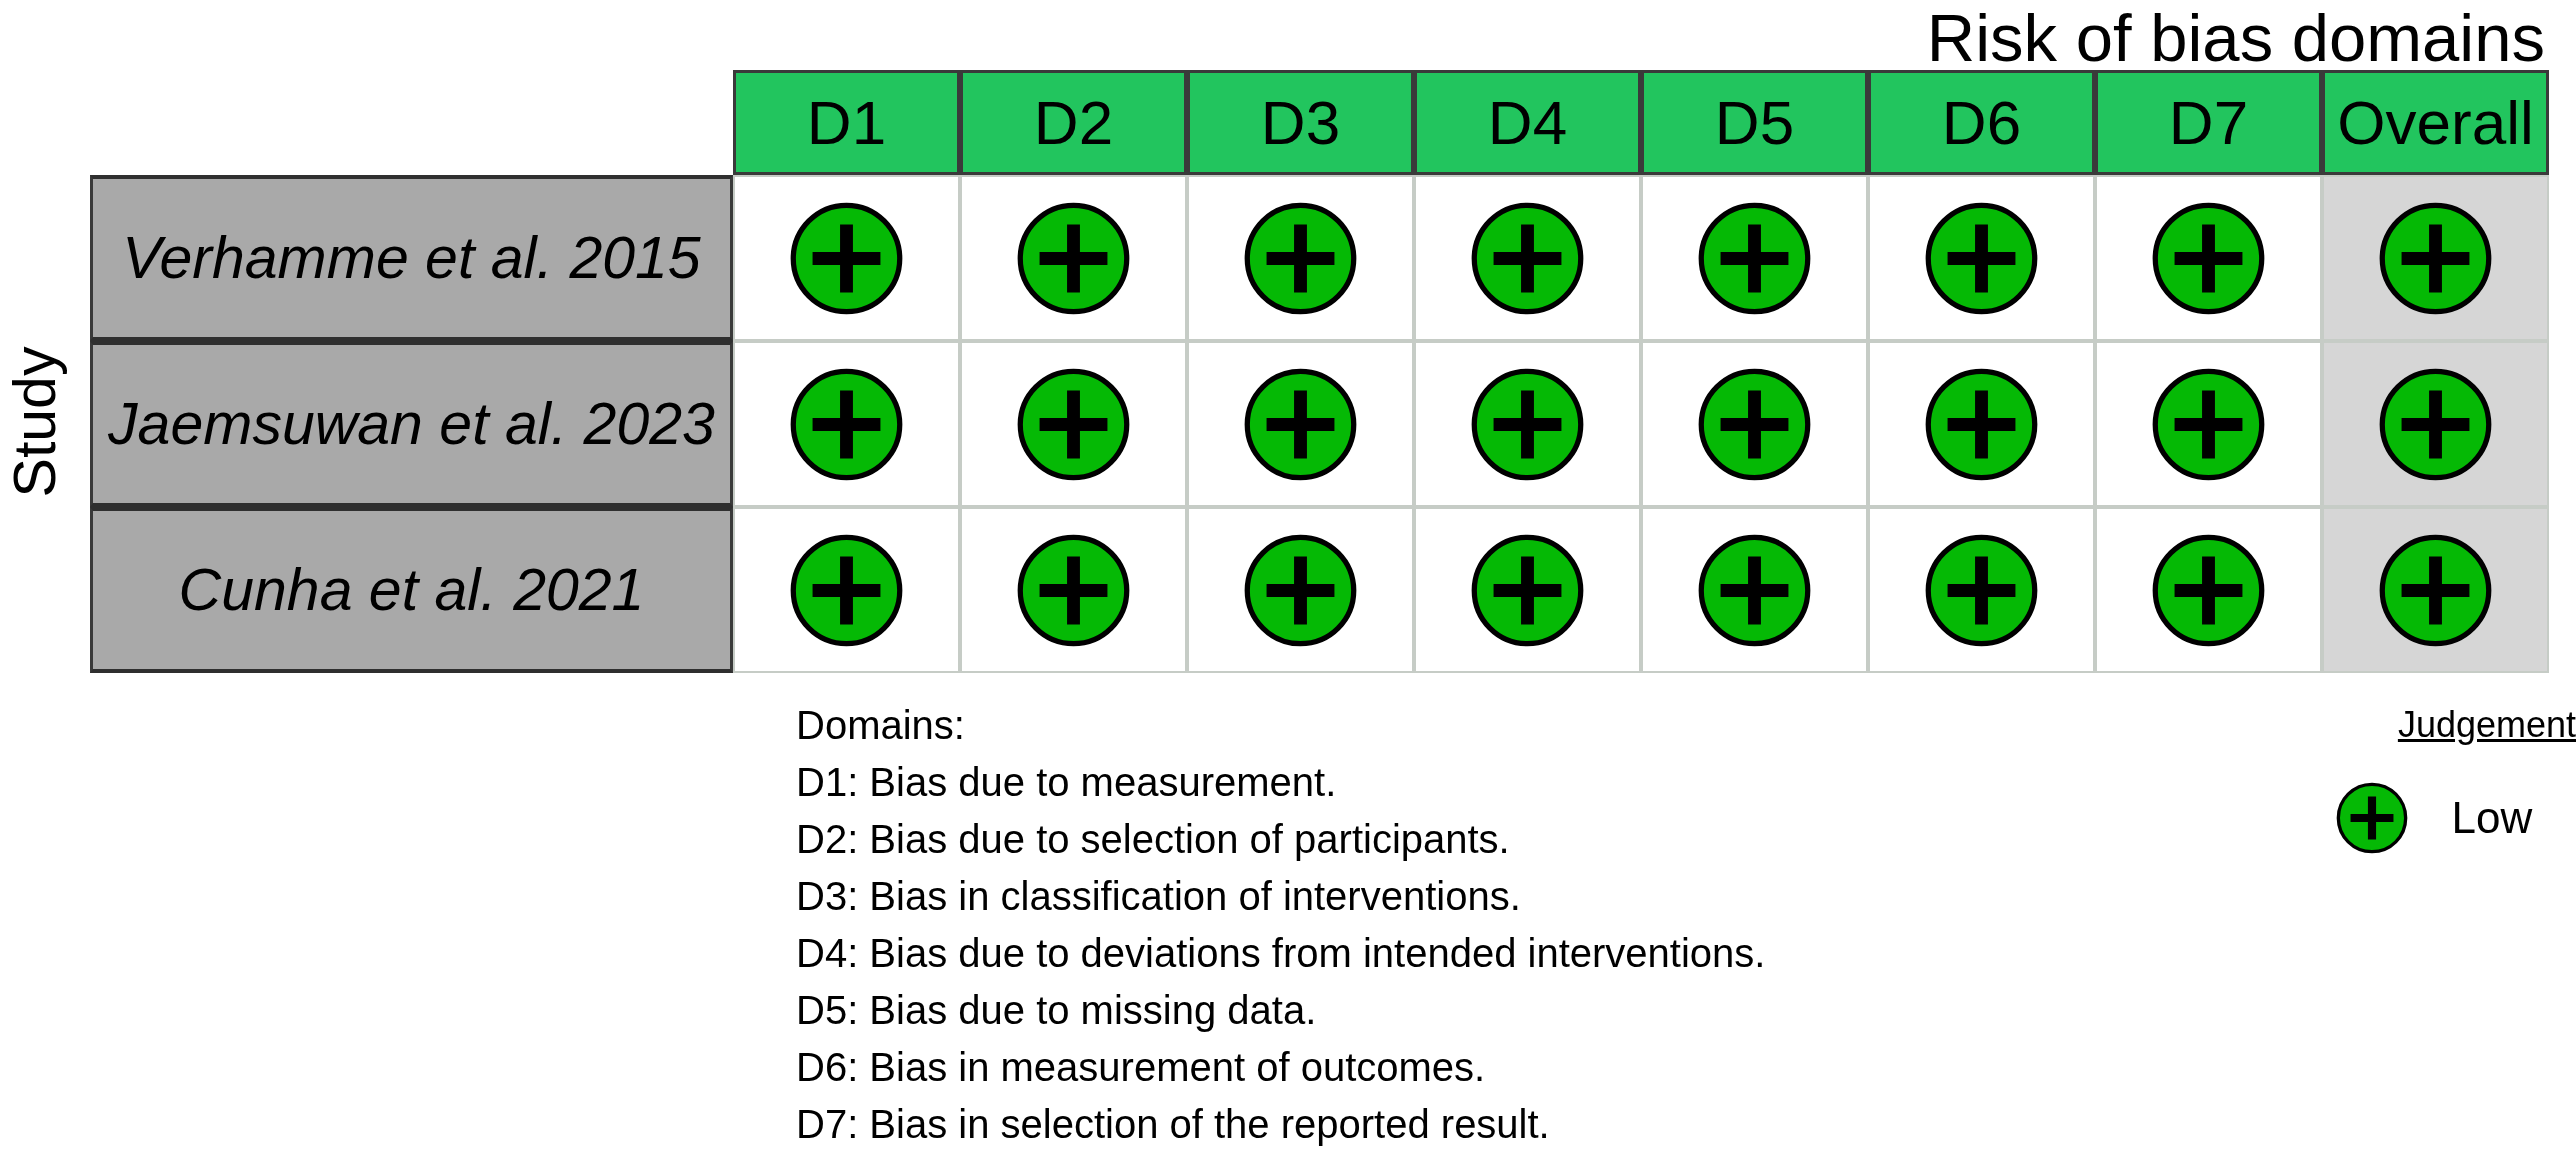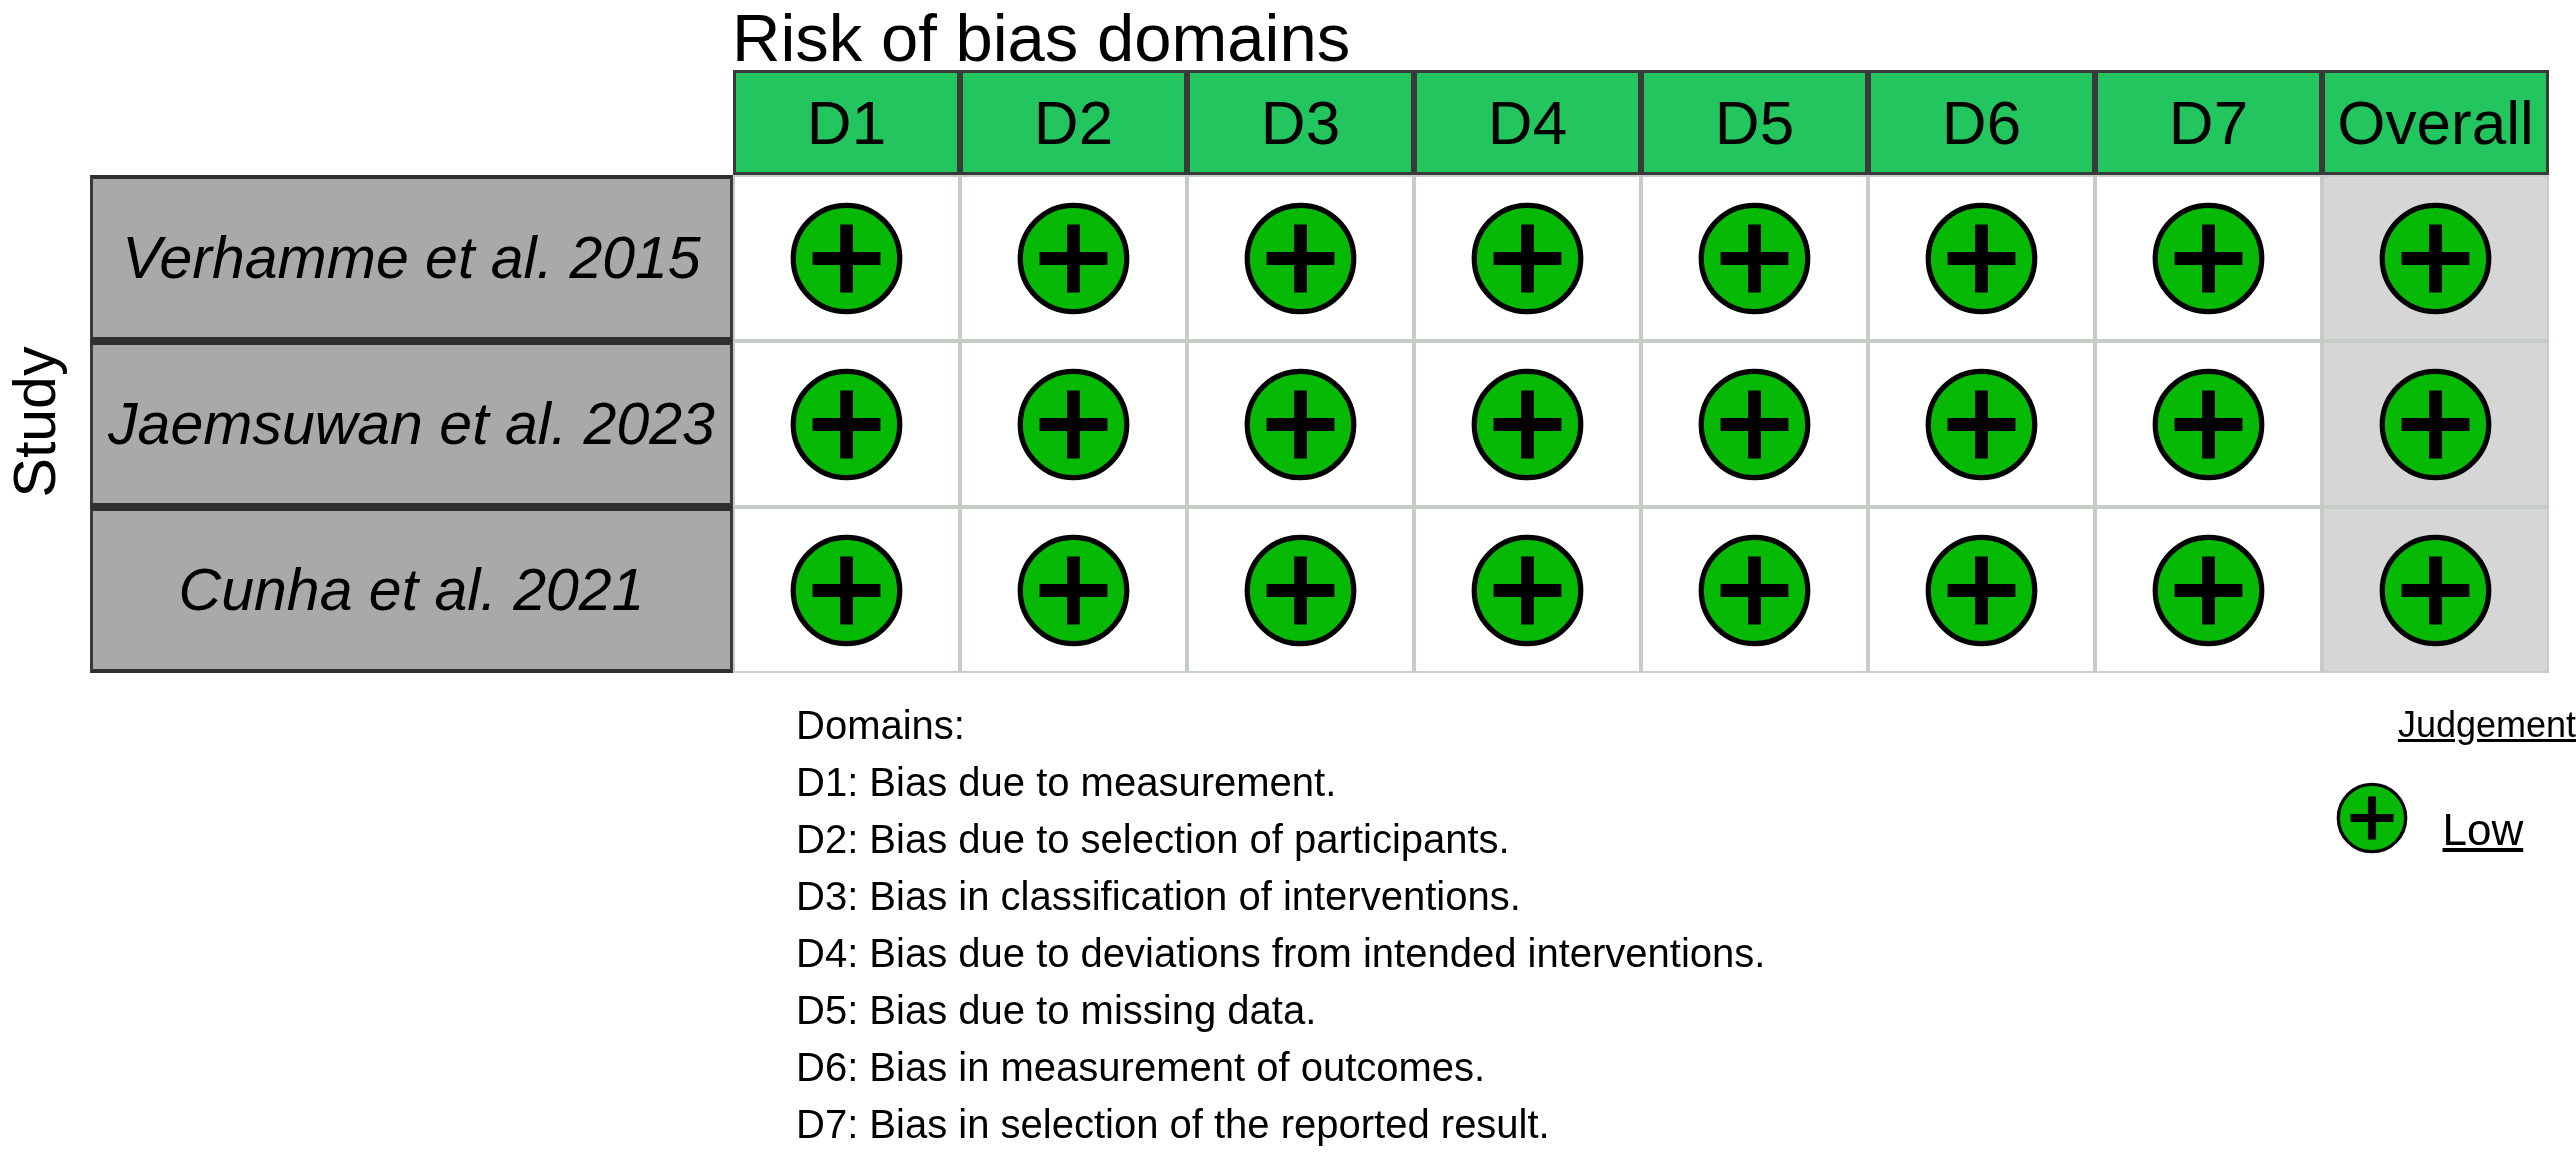--- a/index.html
+++ b/index.html
@@ -14,21 +14,21 @@
     width: 2576px;
     height: 1154px;
     background: #ffffff;
     overflow: hidden;
   }
   .chart-title {
     position: absolute;
     left: 732px;
     top: 2.4px;
     width: 1813px;
-    text-align: left;
+    text-align: right;
     font-size: 67px;
     line-height: 71px;
     white-space: nowrap;
   }
   .study-axis {
     position: absolute;
     left: 35px;
     top: 422px;
     transform: translate(-50%, -50%) rotate(-90deg);
     font-size: 59px;
@@ -97,23 +97,22 @@
   .judgement-title {
     text-align: right;
     font-size: 36px;
     white-space: nowrap;
     text-decoration: underline;
   }
   .judgement-item {
     margin-top: 35px;
     padding-left: 15.5px;
     display: flex;
-    align-items: flex-end;
-    gap: 34px;
-    text-decoration: underline;
+    align-items: center;
+    gap: 43px;
   }
   .judgement-item-label {
     font-size: 44px;
     white-space: nowrap;
   }
   .sym {
     display: block;
   }
 </style>
 </head>

